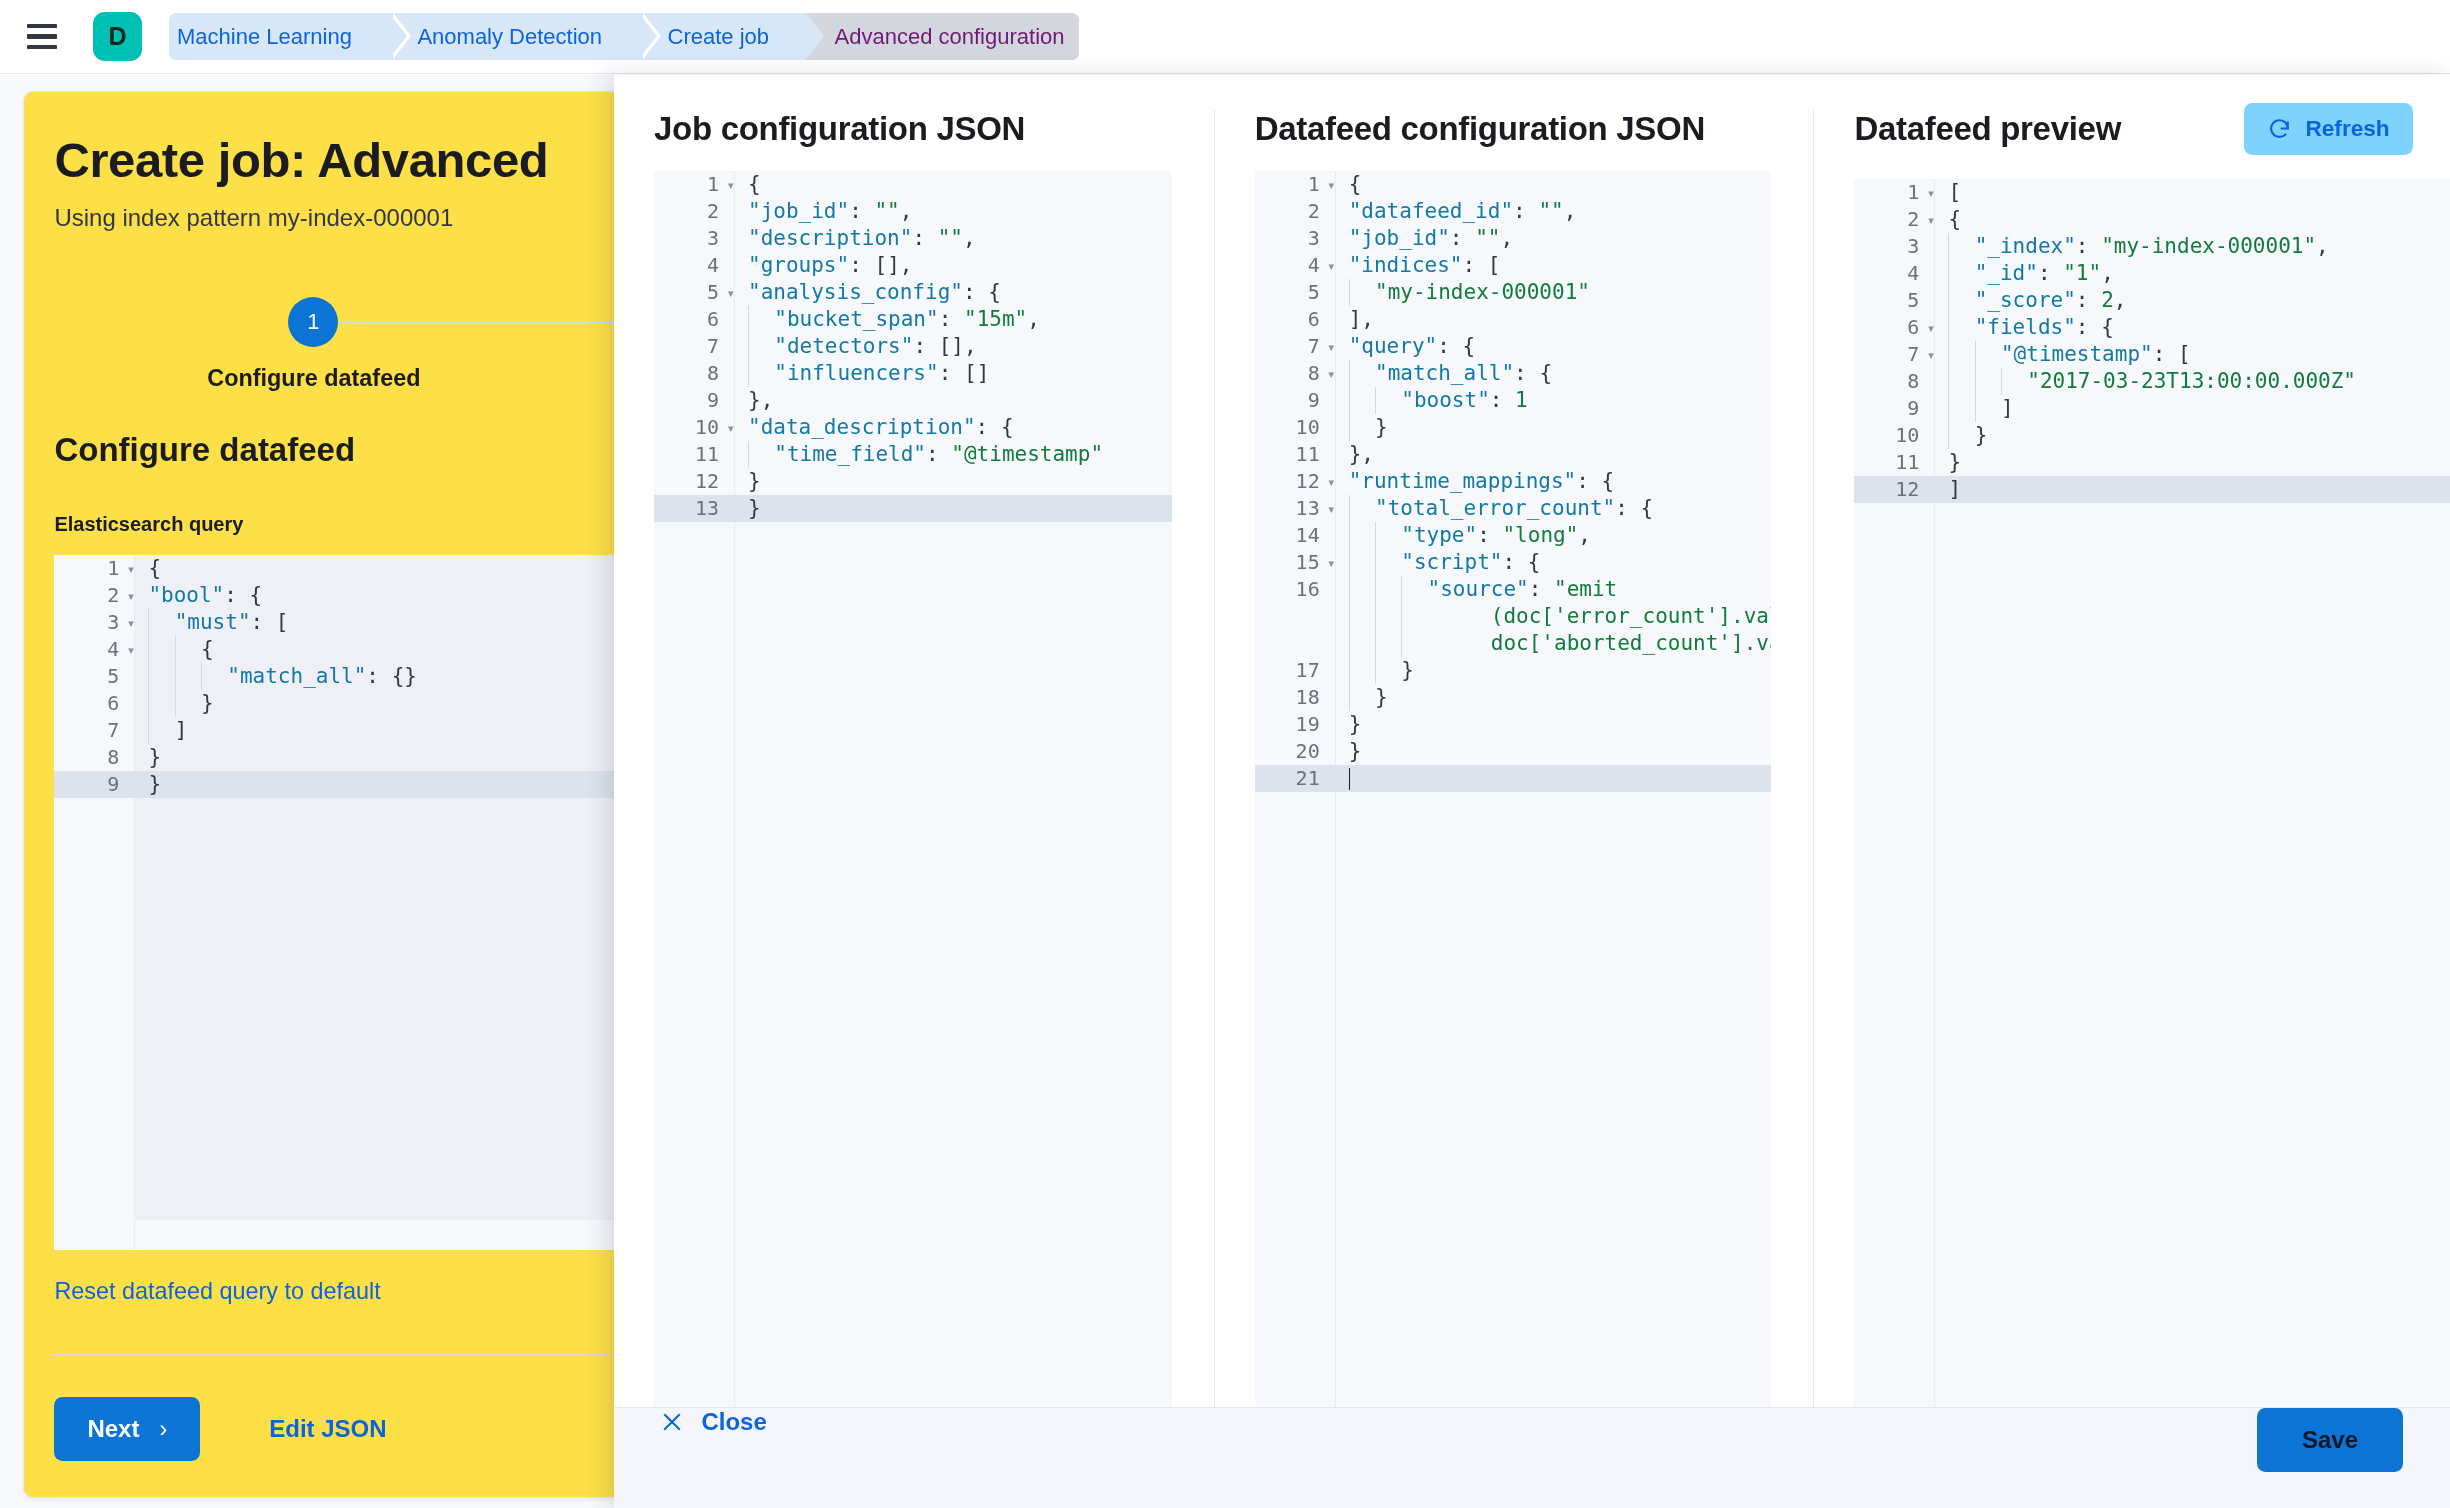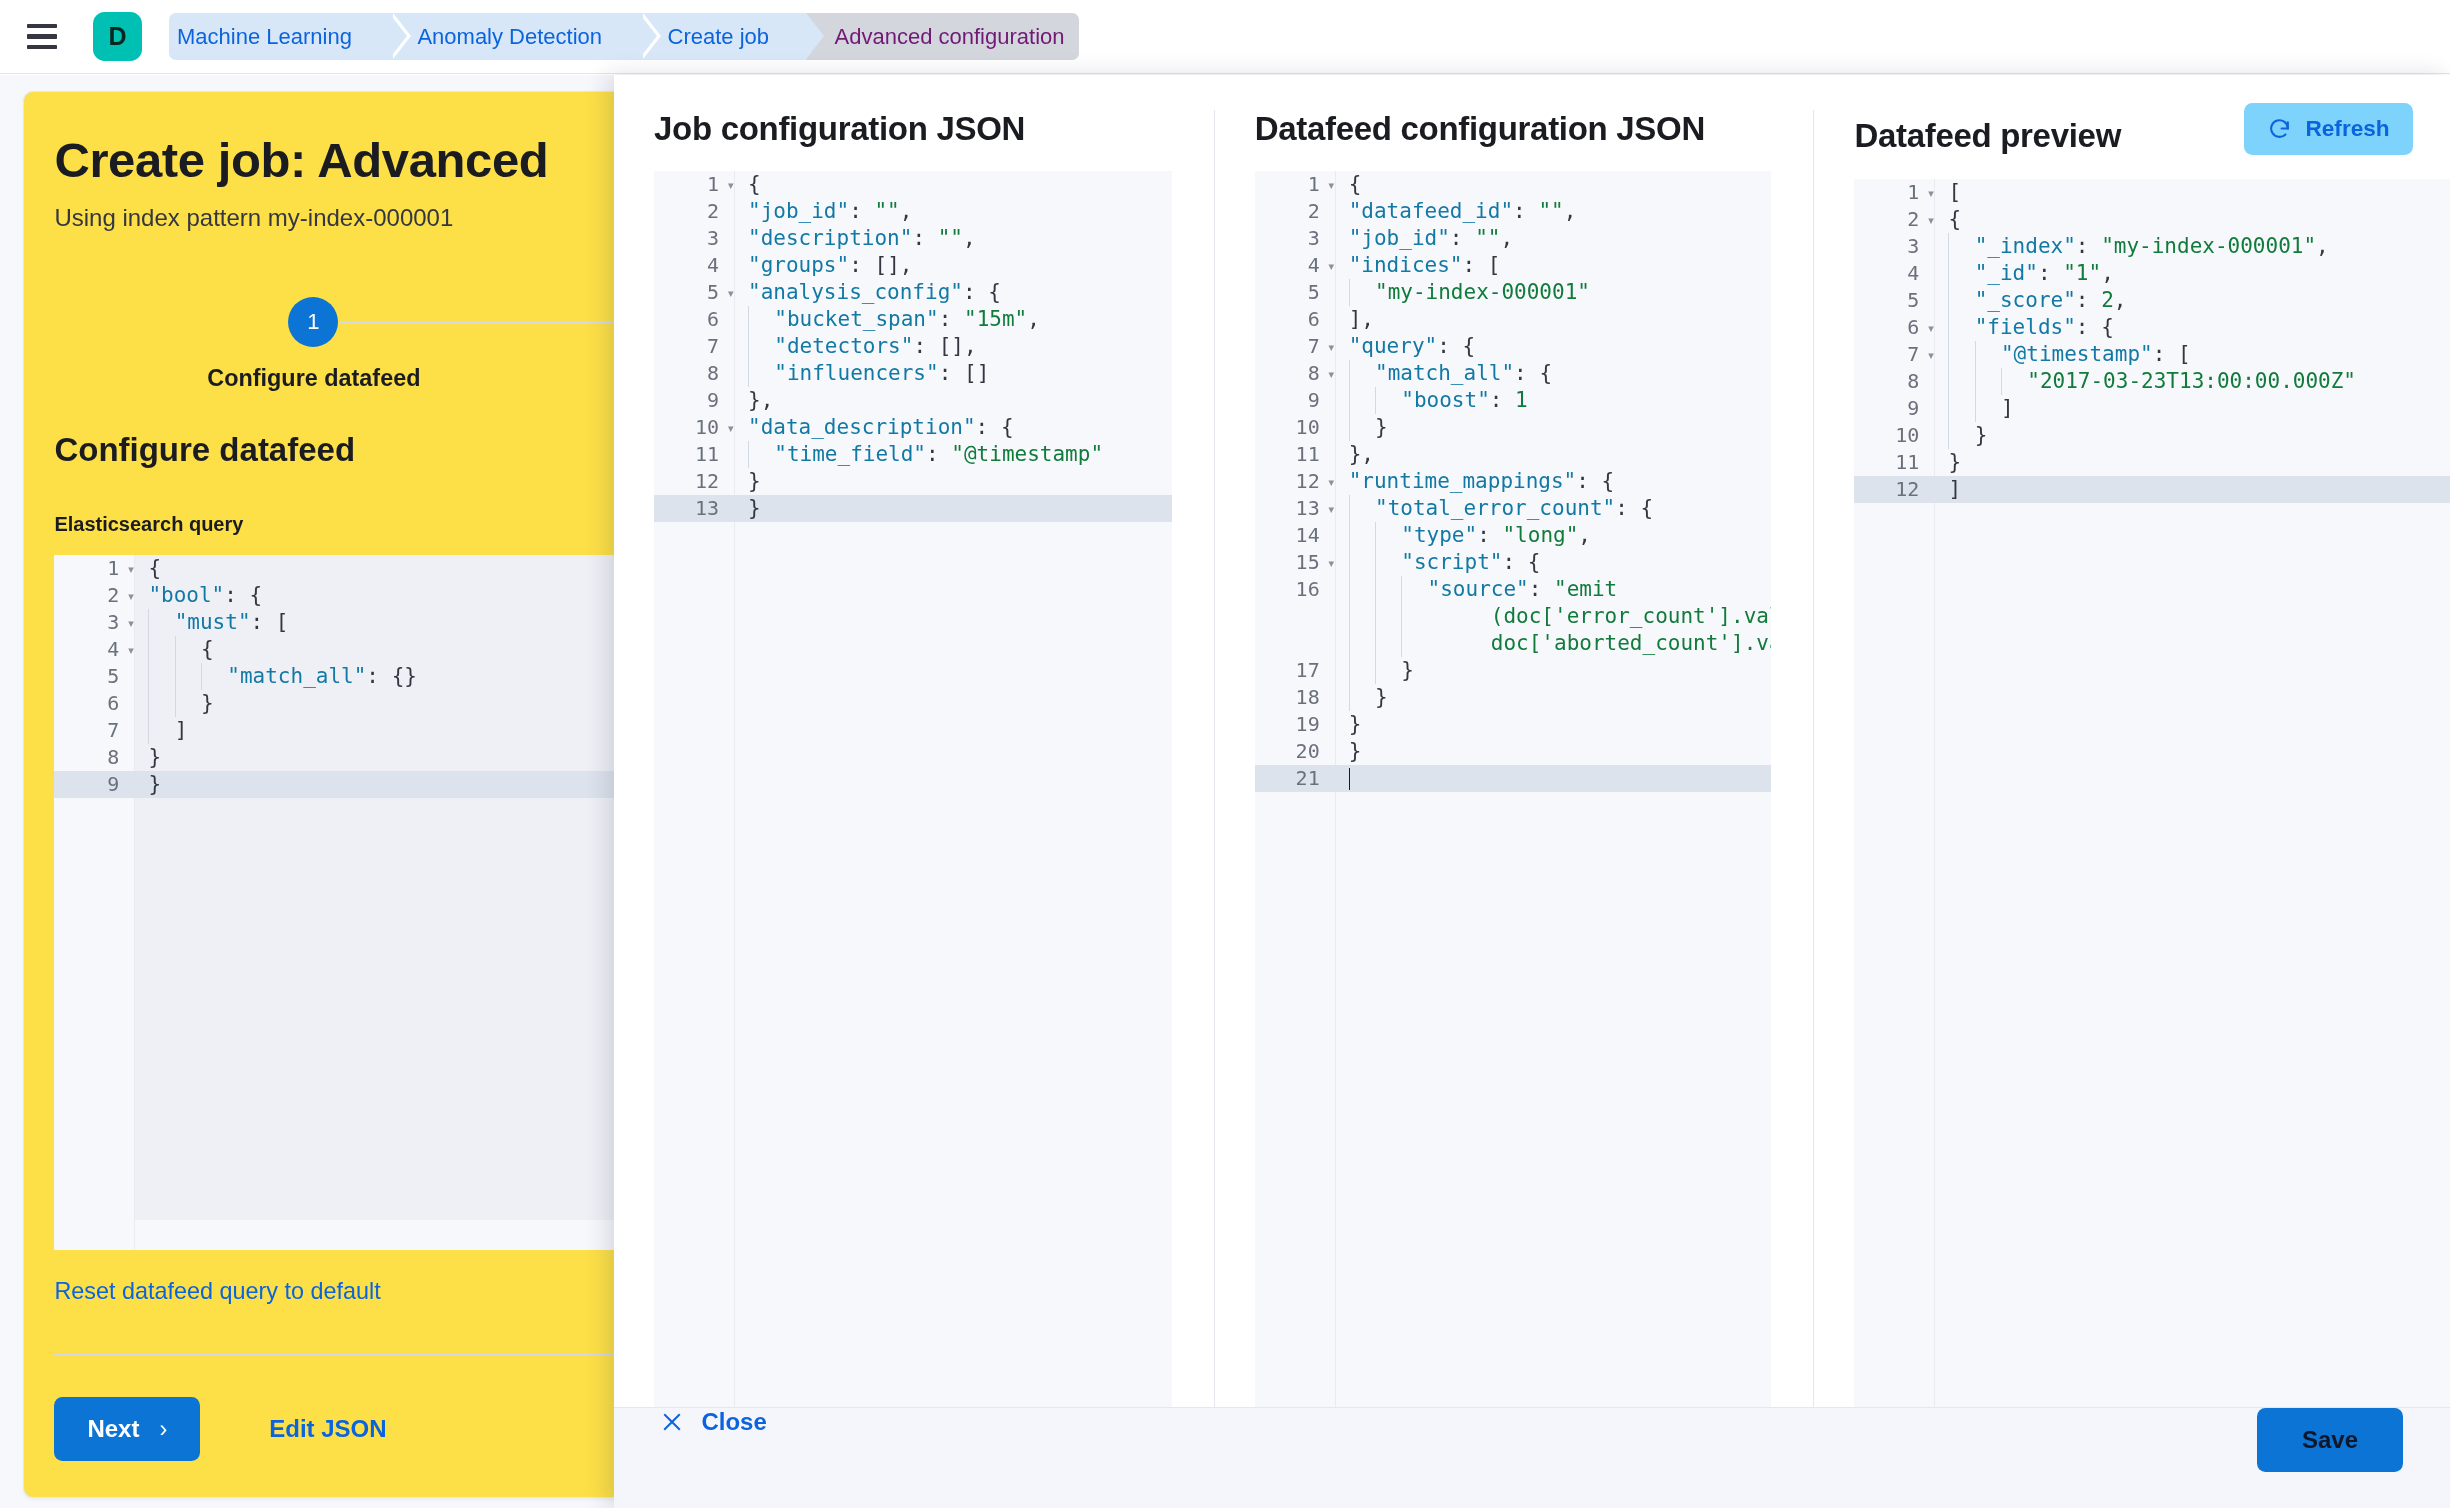--- a/index.html
+++ b/index.html
@@ -90,21 +90,21 @@
     background: #ffffff; box-shadow: -6.7px 0 22px rgba(20,30,60,0.14);
     display: flex; flex-direction: column;
   }
   #flyout-body { flex: 1; display: flex; padding: 35px 0 0 0; overflow: hidden; }
   .fl-col { position: relative; height: 100%; display: flex; flex-direction: column; }
   .fl-col + .fl-col { border-left: 0.8px solid #e4e7ee; }
   .fl-col.c1 { width: 600px; padding: 0 42px 0 40px; }
   .fl-col.c2 { width: 600px; padding: 0 42px 0 40px; }
   .fl-col.c3 { width: 637px; padding: 0 0 0 40px; }
   .fl-title { font-size: 33px; font-weight: bold; color: #1a1c21; letter-spacing: -0.3px; }
-  .fl-head { display: flex; align-items: flex-end; justify-content: space-between; padding-right: 37px; }
+  .fl-head { display: flex; align-items: flex-start; justify-content: space-between; padding-right: 37px; }
   #refresh-button {
     background: #7dd3fc; color: #0b64dd; border: none; border-radius: 8.4px;
     height: 52px; padding: 0 23.4px; font-size: 22.6px; font-weight: bold;
     display: flex; align-items: center; gap: 13.4px; cursor: pointer; margin-top: -6.7px;
     font-family: "Liberation Sans", sans-serif;
   }
 
   
   .editor {
     margin-top: 23.4px; flex: 1; position: relative; overflow: hidden;

